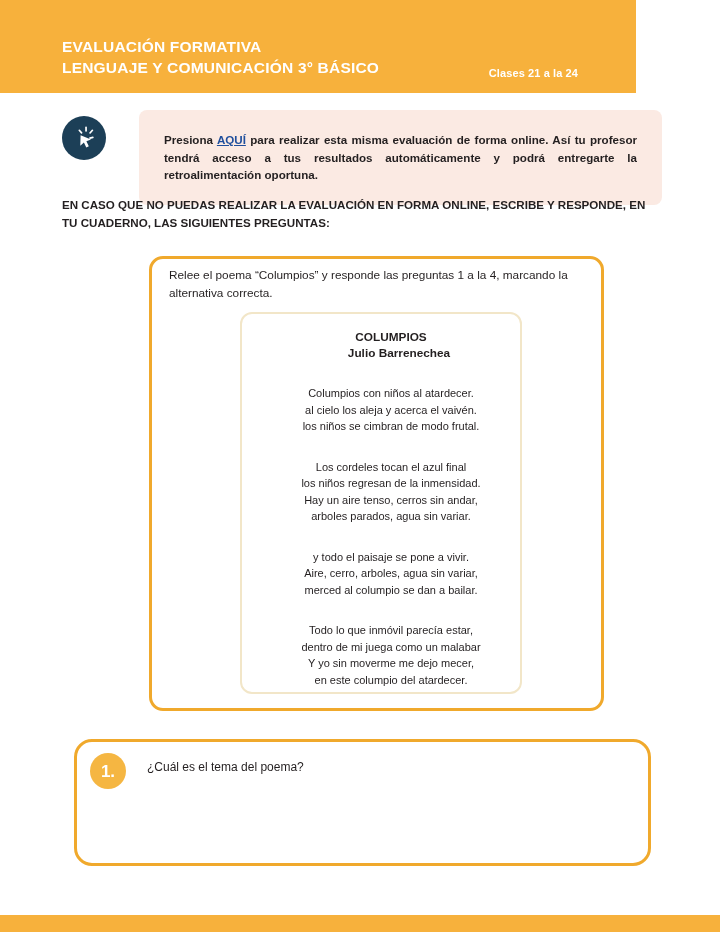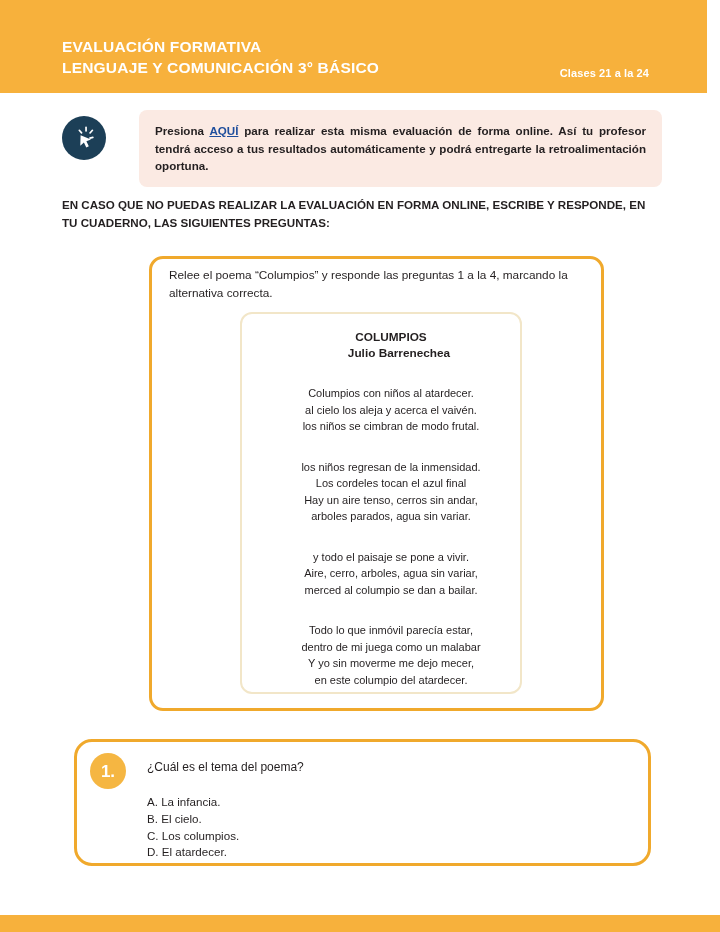--- a/index.html
+++ b/index.html
@@ -13,21 +13,21 @@
     font-family: "Liberation Sans", sans-serif;
     color: #231f20;
     position: relative;
     overflow: hidden;
   }
 
   
   .header {
     position: absolute;
     left: 0; top: 0;
-    width: 707px;
+    width: 636px;
     height: 93px;
     background: #f7b13c;
     box-sizing: border-box;
   }
   .header-titles {
     position: absolute;
     left: 62px;
     top: 36px;
   }
   .header-line {
@@ -81,21 +81,21 @@
     border-radius: 8px;
     box-sizing: border-box;
     padding: 12px 16px 12px 16px;
   }
   .banner-text {
     font-size: 11.6px;
     font-weight: bold;
     line-height: 17.5px;
     text-align: justify;
     color: #231f20;
-    margin: 0;
+    margin: 9px;
   }
   .banner-text a,
   .banner-link {
     color: #1f4e9c;
     text-decoration: underline;
     font-weight: bold;
   }
 
   
   .instruction {
@@ -260,22 +260,22 @@
     <div class="poem-title">COLUMPIOS</div>
     <div class="poem-author">Julio Barrenechea</div>
 
     <div class="stanza">
       <span class="v">Columpios con niños al atardecer.</span>
       <span class="v">al cielo los aleja y acerca el vaivén.</span>
       <span class="v">los niños se cimbran de modo frutal.</span>
     </div>
 
     <div class="stanza">
+      <span class="v">Los cordeles tocan el azul final</span>
       <span class="v">los niños regresan de la inmensidad.</span>
-      <span class="v">Los cordeles tocan el azul final</span>
       <span class="v">Hay un aire tenso, cerros sin andar,</span>
       <span class="v">arboles parados, agua sin variar.</span>
     </div>
 
     <div class="stanza">
       <span class="v">y todo el paisaje se pone a vivir.</span>
       <span class="v">Aire, cerro, arboles, agua sin variar,</span>
       <span class="v">merced al columpio se dan a bailar.</span>
     </div>
 
@@ -284,21 +284,15 @@
       <span class="v">dentro de mi juega como un malabar</span>
       <span class="v">Y yo sin moverme me dejo mecer,</span>
       <span class="v">en este columpio del atardecer.</span>
     </div>
   </div>
 </div>
 
 <div class="question-box">
   <div class="q-badge">1.</div>
   <div class="q-text">¿Cuál es el tema del poema?</div>
-  <div class="q-options">
-    <div>A. La infancia.</div>
-    <div>B. El cielo.</div>
-    <div>C. Los columpios.</div>
-    <div>D. El atardecer.</div>
-  </div>
 </div>
 
 <div class="footer-bar"></div>
 
 </body></html>

